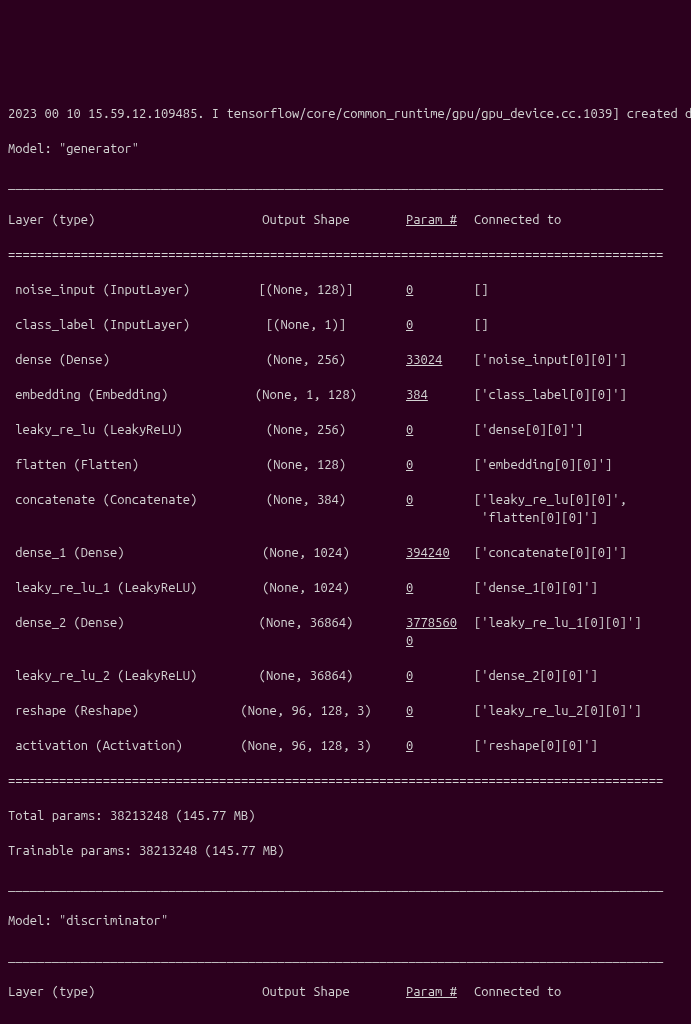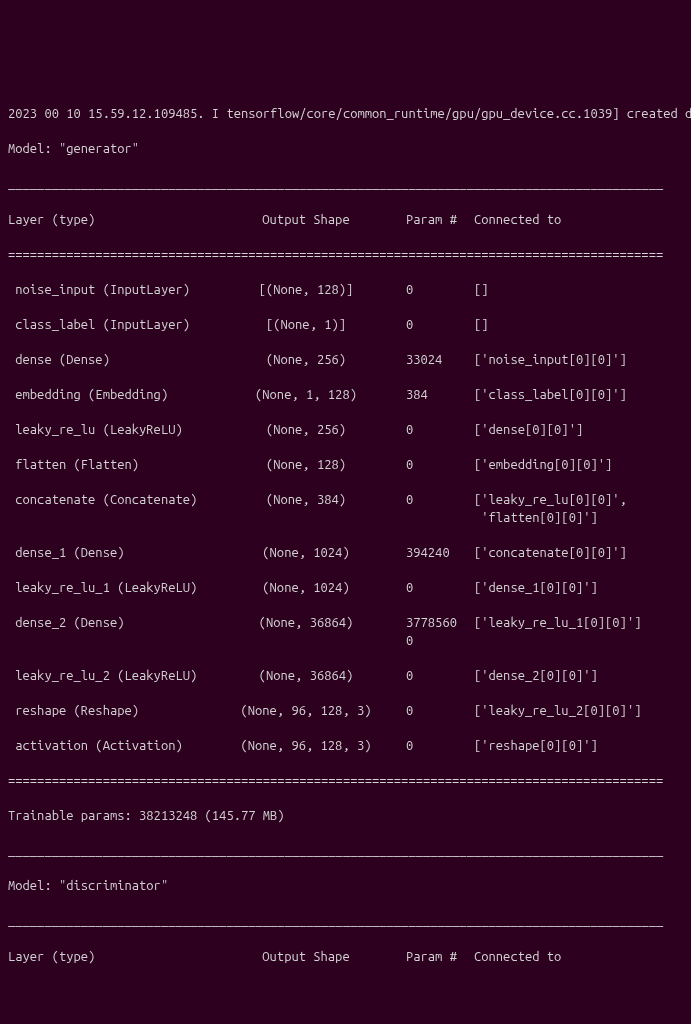--- a/index.html
+++ b/index.html
@@ -14,39 +14,40 @@
       white-space: pre;
       overflow-x: hidden;
     }
     .terminal {
       padding: 0 8px 8px 8px;
     }
     .divider-thick { letter-spacing: 0; }
     .header-row, .data-row, .line { display: block; }
     .col-layer { display: inline-block; width: 198px; vertical-align: top; }
     .col-shape { display: inline-block; width: 200px; vertical-align: top; text-align: center; }
-    .col-param { display: inline-block; width: 68px; vertical-align: top; }
+    .col-param { display: inline-block; width: 68px; vertical-align: top; text-decoration: underline; }
     .col-conn  { display: inline-block; vertical-align: top; }
   </style>
 </head>
 <body>
 
 
 
 <div class="terminal">
 
 <span class="line">2023 00 10 15.59.12.109485. I tensorflow/core/common_runtime/gpu/gpu_device.cc.1039] created device</span>
 <span class="line">Model: "generator"</span>
 <span class="line">__________________________________________________________________________________________</span>
 <span class="header-row"><span class="col-layer">Layer (type)</span><span class="col-shape">Output Shape</span><span class="col-param">Param #</span><span class="col-conn">Connected to</span></span>
 <span class="line divider-thick">==========================================================================================</span>
 <div id="gen-rows"><span class="data-row"><span class="col-layer"> noise_input (InputLayer)</span><span class="col-shape">[(None, 128)]</span><span class="col-param">0</span><span class="col-conn">[]</span></span><span class="line"> </span><span class="data-row"><span class="col-layer"> class_label (InputLayer)</span><span class="col-shape">[(None, 1)]</span><span class="col-param">0</span><span class="col-conn">[]</span></span><span class="line"> </span><span class="data-row"><span class="col-layer"> dense (Dense)</span><span class="col-shape">(None, 256)</span><span class="col-param">33024</span><span class="col-conn">['noise_input[0][0]']</span></span><span class="line"> </span><span class="data-row"><span class="col-layer"> embedding (Embedding)</span><span class="col-shape">(None, 1, 128)</span><span class="col-param">384</span><span class="col-conn">['class_label[0][0]']</span></span><span class="line"> </span><span class="data-row"><span class="col-layer"> leaky_re_lu (LeakyReLU)</span><span class="col-shape">(None, 256)</span><span class="col-param">0</span><span class="col-conn">['dense[0][0]']</span></span><span class="line"> </span><span class="data-row"><span class="col-layer"> flatten (Flatten)</span><span class="col-shape">(None, 128)</span><span class="col-param">0</span><span class="col-conn">['embedding[0][0]']</span></span><span class="line"> </span><span class="data-row"><span class="col-layer"> concatenate (Concatenate)</span><span class="col-shape">(None, 384)</span><span class="col-param">0</span><span class="col-conn">['leaky_re_lu[0][0]',
  'flatten[0][0]']</span></span><span class="line"> </span><span class="data-row"><span class="col-layer"> dense_1 (Dense)</span><span class="col-shape">(None, 1024)</span><span class="col-param">394240</span><span class="col-conn">['concatenate[0][0]']</span></span><span class="line"> </span><span class="data-row"><span class="col-layer"> leaky_re_lu_1 (LeakyReLU)</span><span class="col-shape">(None, 1024)</span><span class="col-param">0</span><span class="col-conn">['dense_1[0][0]']</span></span><span class="line"> </span><span class="data-row"><span class="col-layer"> dense_2 (Dense)</span><span class="col-shape">(None, 36864)</span><span class="col-param">3778560
 0</span><span class="col-conn">['leaky_re_lu_1[0][0]']</span></span><span class="line"> </span><span class="data-row"><span class="col-layer"> leaky_re_lu_2 (LeakyReLU)</span><span class="col-shape">(None, 36864)</span><span class="col-param">0</span><span class="col-conn">['dense_2[0][0]']</span></span><span class="line"> </span><span class="data-row"><span class="col-layer"> reshape (Reshape)</span><span class="col-shape">(None, 96, 128, 3)</span><span class="col-param">0</span><span class="col-conn">['leaky_re_lu_2[0][0]']</span></span><span class="line"> </span><span class="data-row"><span class="col-layer"> activation (Activation)</span><span class="col-shape">(None, 96, 128, 3)</span><span class="col-param">0</span><span class="col-conn">['reshape[0][0]']</span></span></div>
 <span class="line divider-thick">==========================================================================================</span>
+<span class="line">Total params: 38213248 (145.77 MB)</span>
 <span class="line">Trainable params: 38213248 (145.77 MB)</span>
 <span class="line">__________________________________________________________________________________________</span>
 <span class="line">Model: "discriminator"</span>
 <span class="line">__________________________________________________________________________________________</span>
 <span class="header-row"><span class="col-layer">Layer (type)</span><span class="col-shape">Output Shape</span><span class="col-param">Param #</span><span class="col-conn">Connected to</span></span>
 
 
 
 
 

